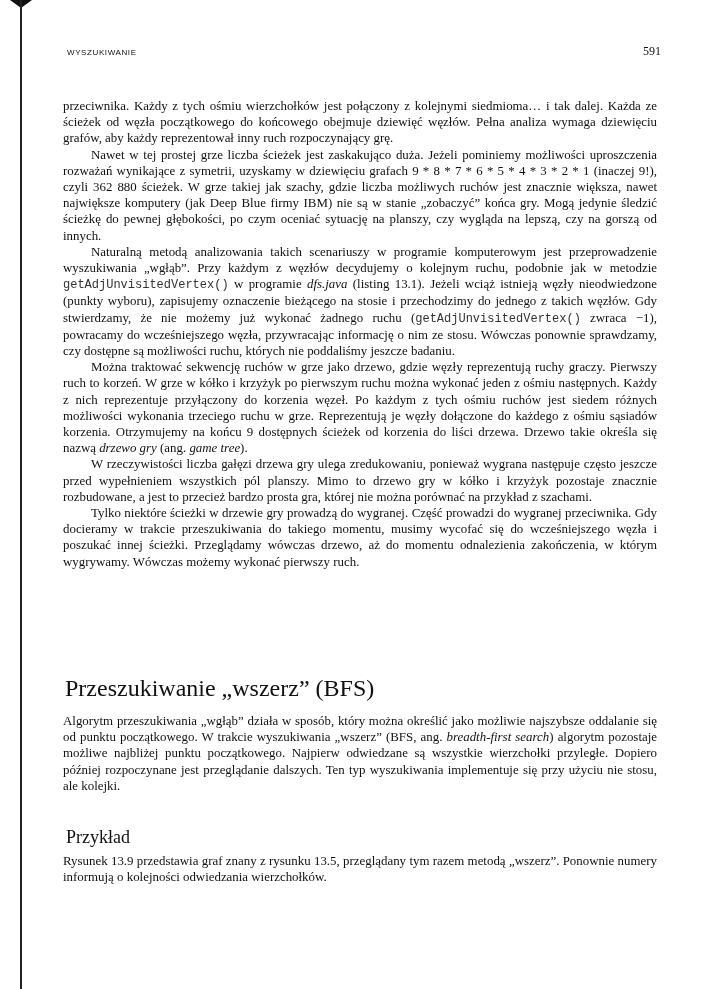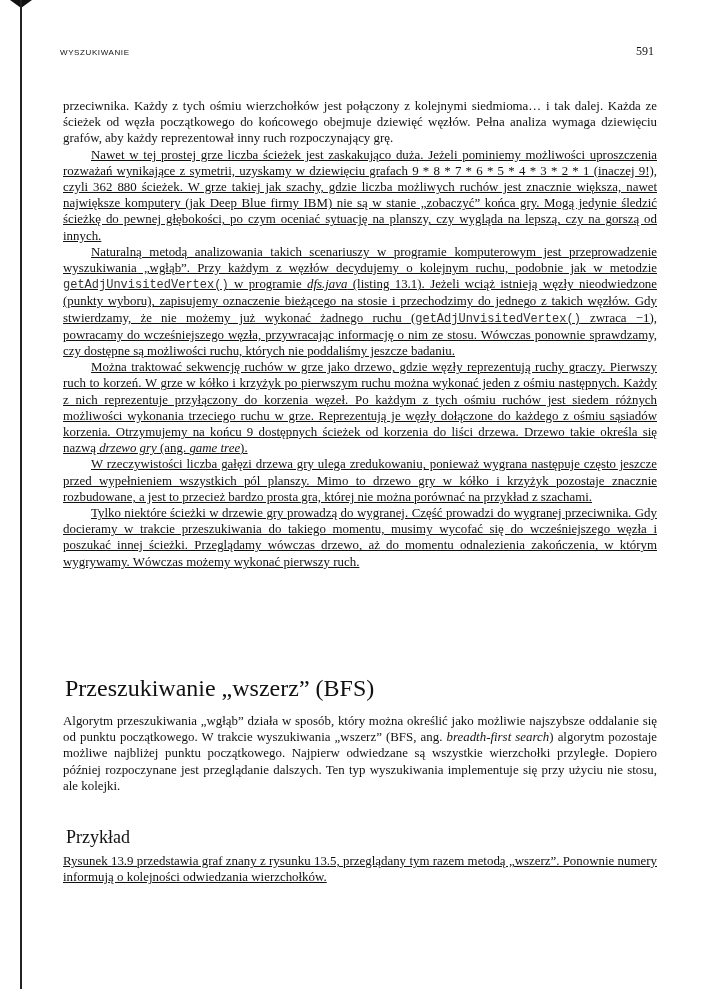--- a/index.html
+++ b/index.html
@@ -10,34 +10,34 @@
     .binding-line {
       position: absolute; left: 20px; top: 0; width: 1.5px; height: 989px;
       background: #222;
     }
     .binding-mark {
       position: absolute; left: 10px; top: 0; width: 0; height: 0;
       border-left: 11px solid transparent; border-right: 11px solid transparent;
       border-top: 8px solid #111;
     }
     .running-head {
-      position: absolute; left: 60px; top: 44px; width: 594px;
+      position: absolute; left: 67px; top: 44px; width: 594px;
       display: flex; justify-content: space-between; align-items: baseline;
     }
     .running-title {
       font-family: "Liberation Sans", sans-serif; font-size: 8px; letter-spacing: 0.6px;
     }
     .page-number { font-size: 12px; }
     .text-block {
       position: absolute; left: 63px; width: 594px;
       font-size: 12.9px; line-height: 16.2px; text-align: justify;
       hyphens: manual;
     }
     .text-block p { margin: 0; }
-    .indent { text-indent: 28px; text-decoration: underline; }
+    .indent { text-indent: 28px; }
     .mono { font-family: "Liberation Mono", monospace; font-size: 12px; color: #333; }
     .ital { font-style: italic; }
     .h2 {
       position: absolute; left: 63px; top: 673px; font-size: 24px; font-weight: normal; margin: 2px;
     }
     .h3 {
       position: absolute; left: 63px; top: 824px; font-size: 18px; font-weight: normal; margin: 3px;
     }
   </style>
 </head>
@@ -61,15 +61,15 @@
 </div>
 
 <h2 class="h2">Przeszukiwanie „wszerz” (BFS)</h2>
 
 <div class="text-block" style="top:713px;">
   <p><span>Algorytm przeszukiwania „wgłąb” działa w sposób, który można określić jako możliwie najszybsze oddalanie się od punktu początkowego. W trakcie wyszukiwania „wszerz” (BFS, ang. </span><span class="ital">breadth-first search</span><span>) algorytm pozostaje możliwe najbliżej punktu początkowego. Najpierw odwiedzane są wszystkie wierzchołki przyległe. Dopiero później rozpoczynane jest przeglądanie dalszych. Ten typ wyszukiwania implementuje się przy użyciu nie stosu, ale kolejki.</span></p>
 </div>
 
 <h3 class="h3">Przykład</h3>
 
-<div class="text-block" style="top:853px;text-decoration:underline;">
+<div class="text-block" style="top:853px;">
   <p>Rysunek 13.9 przedstawia graf znany z rysunku 13.5, przeglądany tym razem metodą „wszerz”. Ponownie numery informują o kolejności odwiedzania wierzchołków.</p>
 </div>
 
 </body></html>

